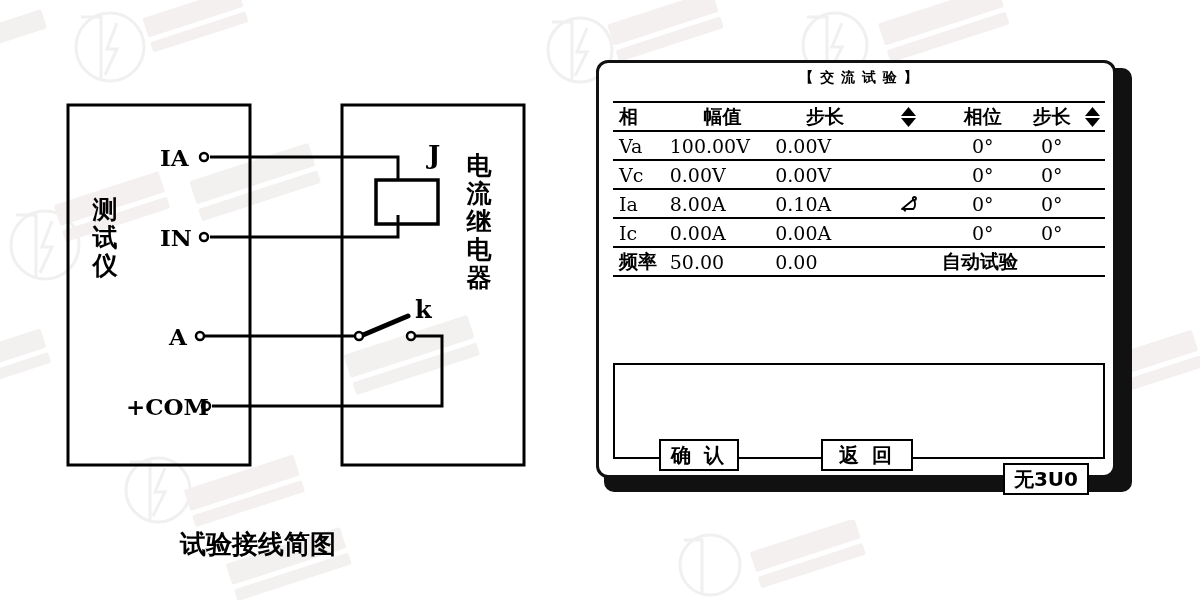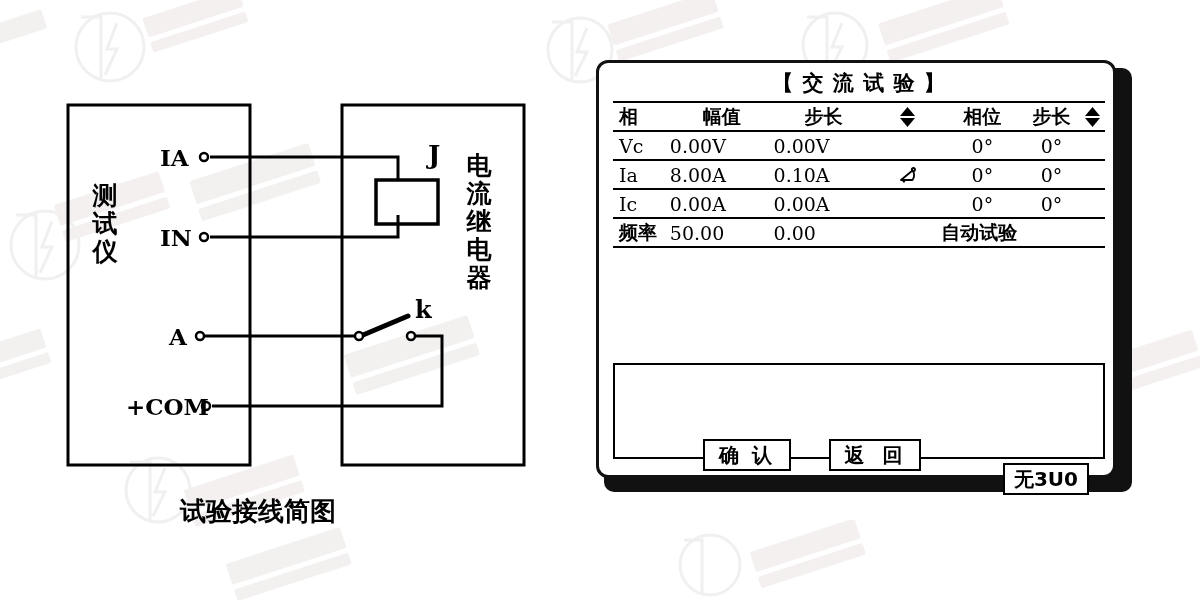--- a/index.html
+++ b/index.html
@@ -26,38 +26,38 @@
     letter-spacing:0px;
   }
   .tlabel{
     position:absolute;
     font-family:"DejaVu Serif","Liberation Serif",serif;
     font-size:23px;font-weight:700;color:#000;white-space:nowrap;
   }
   .caption{
     position:absolute;
     font-family:"DejaVu Sans","Liberation Sans",sans-serif;
-    font-size:26px;font-weight:700;color:#000;white-space:nowrap;
+    font-size:26px;font-weight:700;color:#000;white-space:nowrap;margin-top:33px;
   }
 
   
   .panel-wrap{position:absolute;left:596px;top:60px;width:536px;height:432px;}
   .panel-shadow{
     position:absolute;left:8px;top:8px;width:528px;height:424px;
     background:#111;border-radius:10px;
   }
   .panel{
     position:absolute;left:0;top:0;width:520px;height:418px;
     background:#fff;border:3px solid #111;border-radius:12px;
     box-sizing:border-box;
   }
   .panel-title{
     position:absolute;left:0;top:6px;width:520px;text-align:center;
     font-family:"DejaVu Sans","Liberation Sans",sans-serif;
-    font-size:21px;font-weight:700;color:#000;
+    font-size:14px;font-weight:700;color:#000;
     letter-spacing:1px;
   }
 
   table.grid{
     position:absolute;left:14px;top:38px;width:492px;
     border-collapse:collapse;
     font-family:"DejaVu Serif","Liberation Serif",serif;
   }
   table.grid td{
     border-top:2px solid #000;border-bottom:2px solid #000;
@@ -98,22 +98,22 @@
 
   .btnrow{position:absolute;left:14px;top:376px;width:492px;height:34px;}
   .btn{
     position:absolute;top:0;height:32px;
     border:2px solid #000;box-sizing:border-box;background:#fff;
     font-family:"DejaVu Sans","Liberation Sans",sans-serif;
     font-size:20px;font-weight:700;color:#000;
     display:flex;align-items:center;justify-content:center;
     letter-spacing:3px;
   }
-  .btn-ok{left:46px;width:88px;margin-left:44px;}
-  .btn-back{left:216px;width:92px;font-family:Liberation Mono, monospace;}
+  .btn-ok{left:46px;width:80px;}
+  .btn-back{left:208px;width:92px;}
   .btn-3u0{left:390px;width:86px;letter-spacing:0px;margin-top:24px;}
 
   .panel-caption{
     position:absolute;left:596px;top:498px;width:536px;text-align:center;
     font-family:"DejaVu Sans","Liberation Sans",sans-serif;
     font-size:26px;font-weight:700;color:#000;
   }
 </style>
 </head>
 <body>
@@ -299,21 +299,21 @@
       <g stroke="#000" stroke-width="2.5" fill="#fff">
         <circle cx="204" cy="157" r="4"></circle>
         <circle cx="204" cy="237" r="4"></circle>
         <circle cx="200" cy="336" r="4"></circle>
         <circle cx="206" cy="406" r="4"></circle>
         <circle cx="359" cy="336" r="4"></circle>
         <circle cx="411" cy="336" r="4"></circle>
       </g>
     </svg>
 
-    <div class="vlabel" style="left:88px;top:182px;text-align:center;">测 试 仪</div>
+    <div class="vlabel" style="left:88px;top:196px;text-align:center;">测 试 仪</div>
 
     <div class="vlabel" style="left:462px;top:152px;">电 流 继 电 器</div>
 
     <div class="tlabel" style="left:160px;top:144px;">IA</div>
     <div class="tlabel" style="left:160px;top:224px;">IN</div>
     <div class="tlabel" style="left:169px;top:323px;">A</div>
     <div class="tlabel" style="left:126px;top:393px;">+COM</div>
 
     <div class="tlabel" style="left:428px;top:140px;font-size:26px;">J</div>
     <div class="tlabel" style="left:415px;top:295px;font-size:24px;">k</div>
@@ -346,20 +346,29 @@
             <td class="c-mark2">
               <span class="updown">
                 <svg width="17" height="22" viewBox="0 0 17 22">
                   <polygon points="8.5,1 16,10 1,10" fill="#000"></polygon>
                   <polygon points="8.5,21 16,12 1,12" fill="#000"></polygon>
                 </svg>
               </span>
             </td>
           </tr>
 
+          <tr>
+            <td class="c-phase">Va</td>
+            <td class="c-amp">100.00V</td>
+            <td class="c-step">0.00V</td>
+            <td class="c-mark"></td>
+            <td class="c-ang">0°</td>
+            <td class="c-angstep">0°</td>
+            <td class="c-mark2"></td>
+          </tr>
 
 
           <tr>
             <td class="c-phase">Vc</td>
             <td class="c-amp">0.00V</td>
             <td class="c-step">0.00V</td>
             <td class="c-mark"></td>
             <td class="c-ang">0°</td>
             <td class="c-angstep">0°</td>
             <td class="c-mark2"></td>

